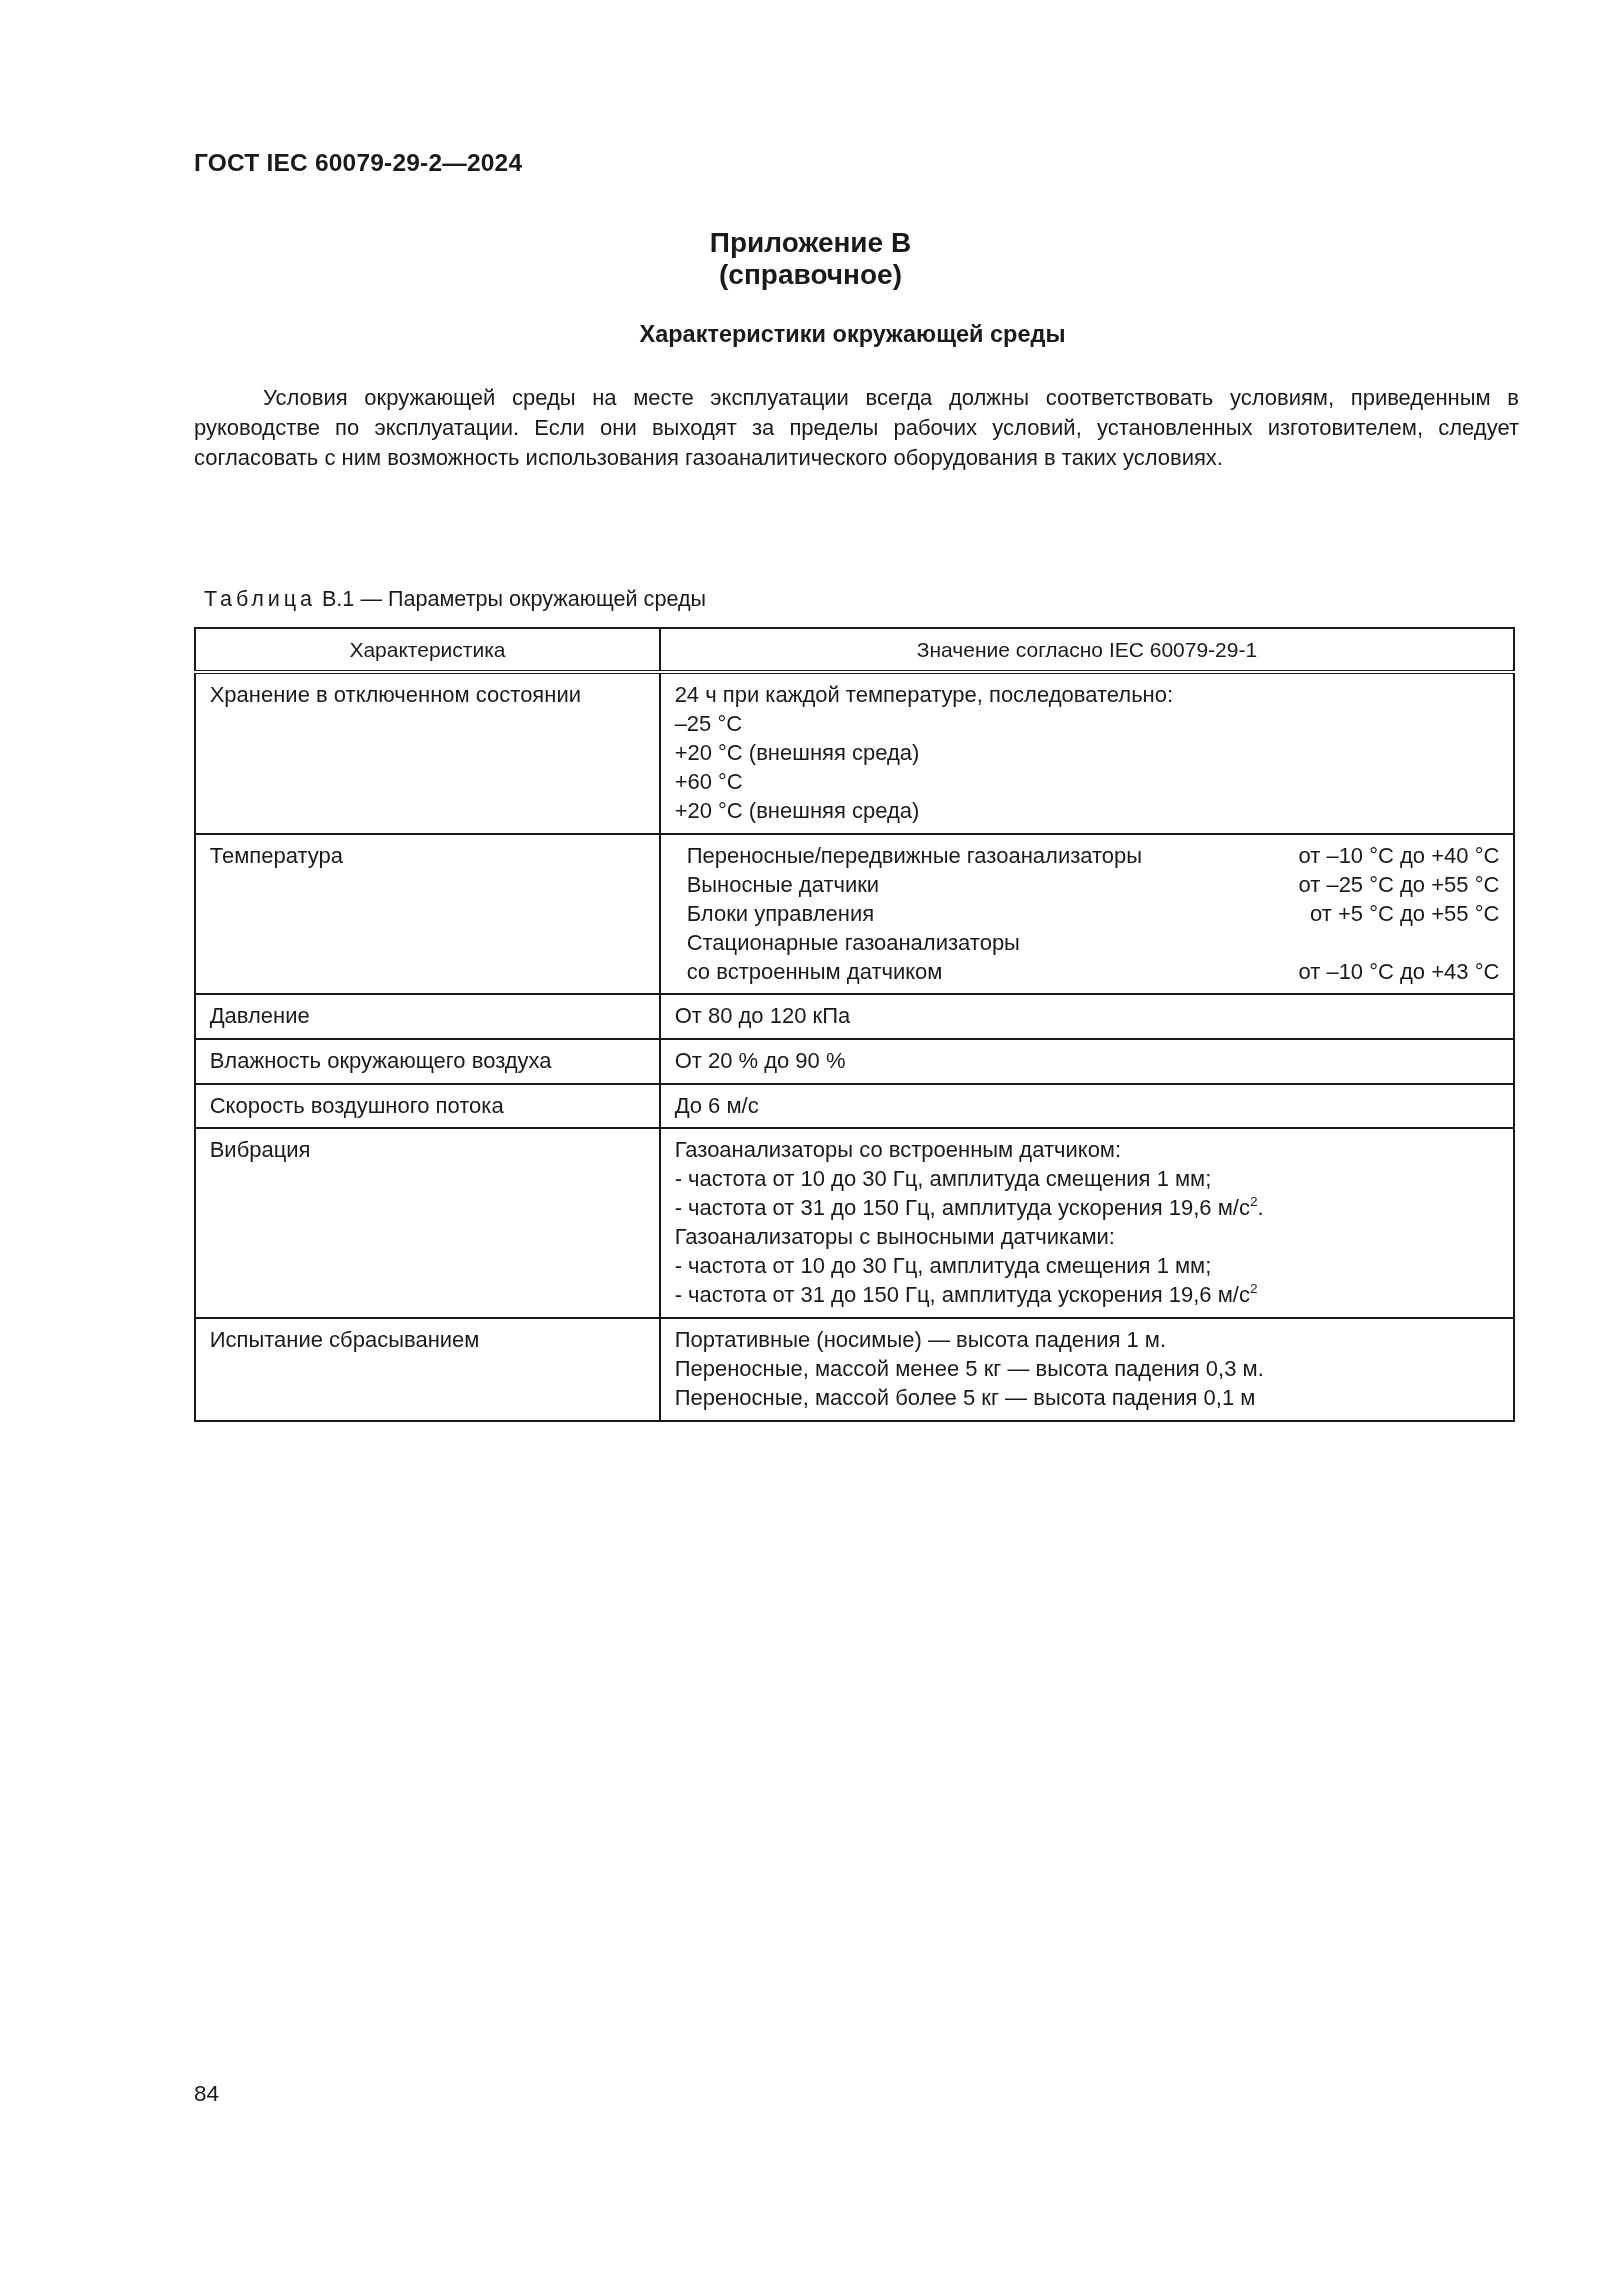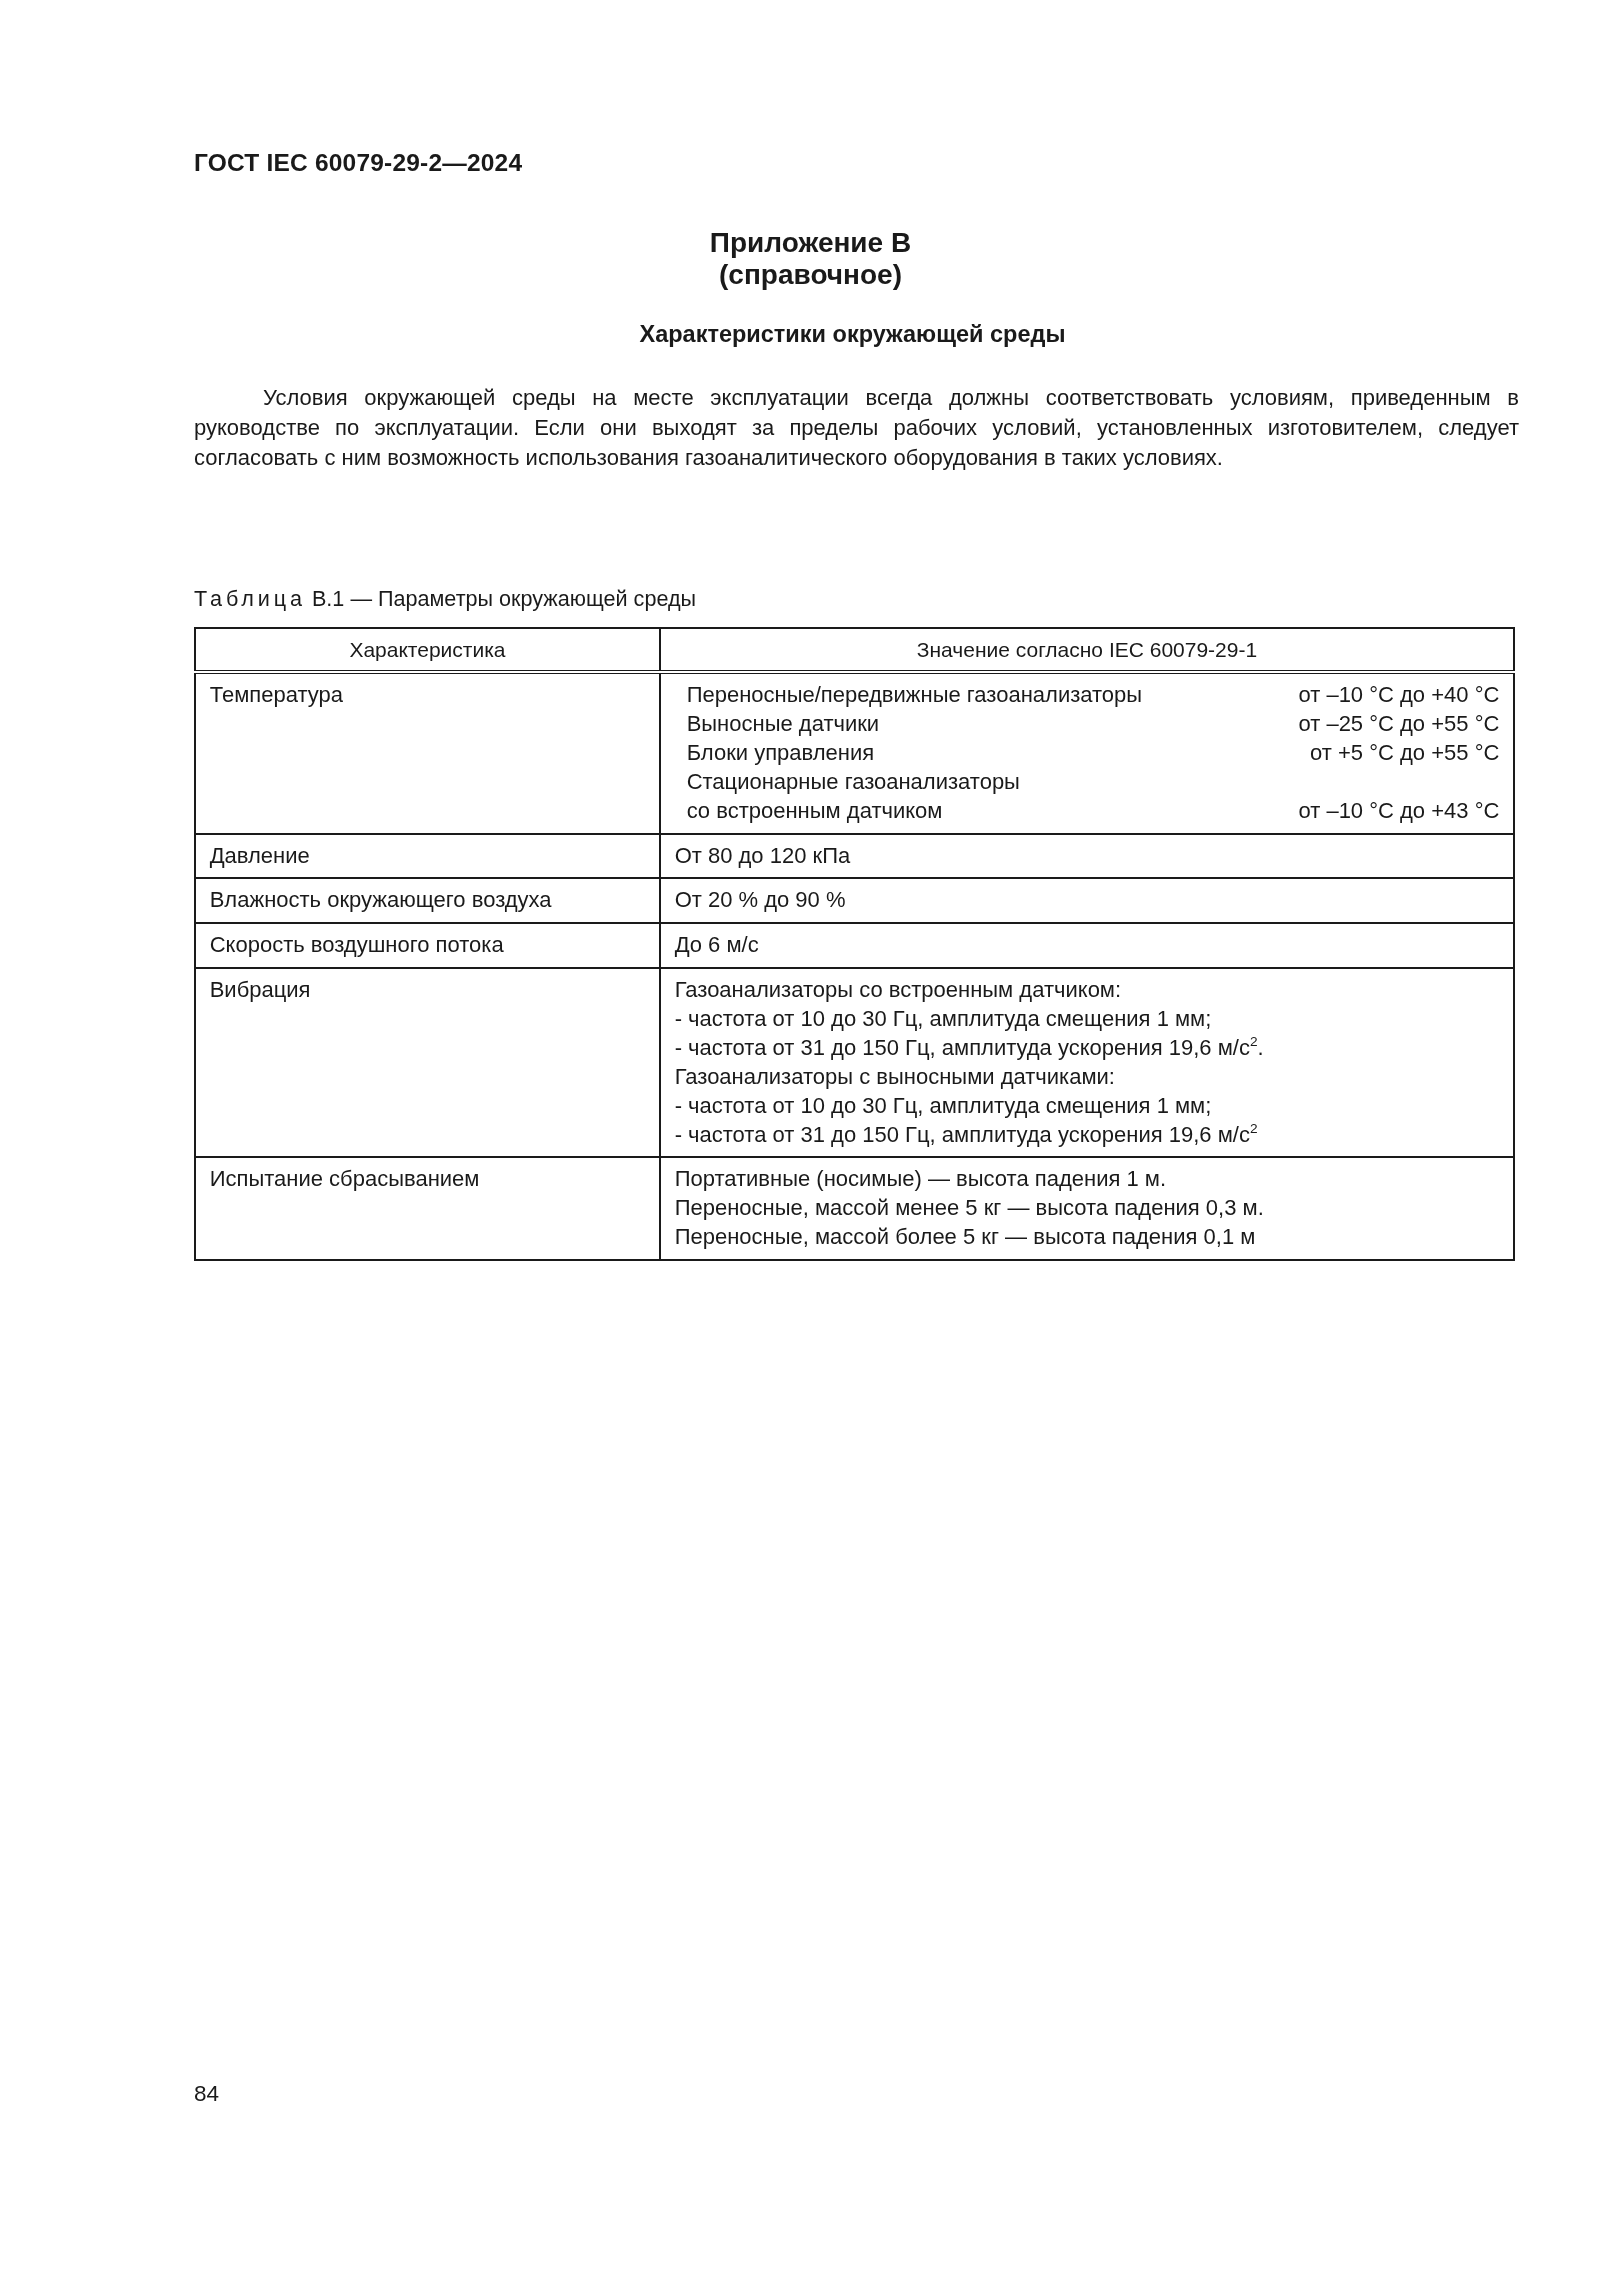--- a/index.html
+++ b/index.html
@@ -50,21 +50,21 @@
       line-height: 30px;
       text-align: justify;
     }
     .body-text p {
       margin: 0;
       text-indent: 69px;
     }
     .para-block { top: 383px; }
     .table-caption {
       position: absolute;
-      left: 194px;
+      left: 204px;
       top: 586px;
       font-size: 21.6px;
     }
     .caption-word {
       letter-spacing: 3.9px;
     }
     table.env {
       position: absolute;
       left: 194px;
       top: 627px;
@@ -135,20 +135,30 @@
       <col class="c2">
     </colgroup>
   <thead>
     <tr>
       <th>Характеристика</th>
       <th>Значение согласно IEC 60079-29-1</th>
     </tr>
   </thead>
   <tbody>
 
+    <tr>
+      <td>Хранение в отключенном состоянии</td>
+      <td>
+        <span class="line">24 ч при каждой температуре, последовательно:</span>
+        <span class="line">–25 °C</span>
+        <span class="line">+20 °C (внешняя среда)</span>
+        <span class="line">+60 °C</span>
+        <span class="line">+20 °C (внешняя среда)</span>
+      </td>
+    </tr>
 
     <tr>
       <td>Температура</td>
       <td>
         <div class="temp-line">
           <span>Переносные/передвижные газоанализаторы</span>
           <span class="range">от –10 °C до +40 °C</span>
         </div>
         <div class="temp-line">
           <span>Выносные датчики</span>

